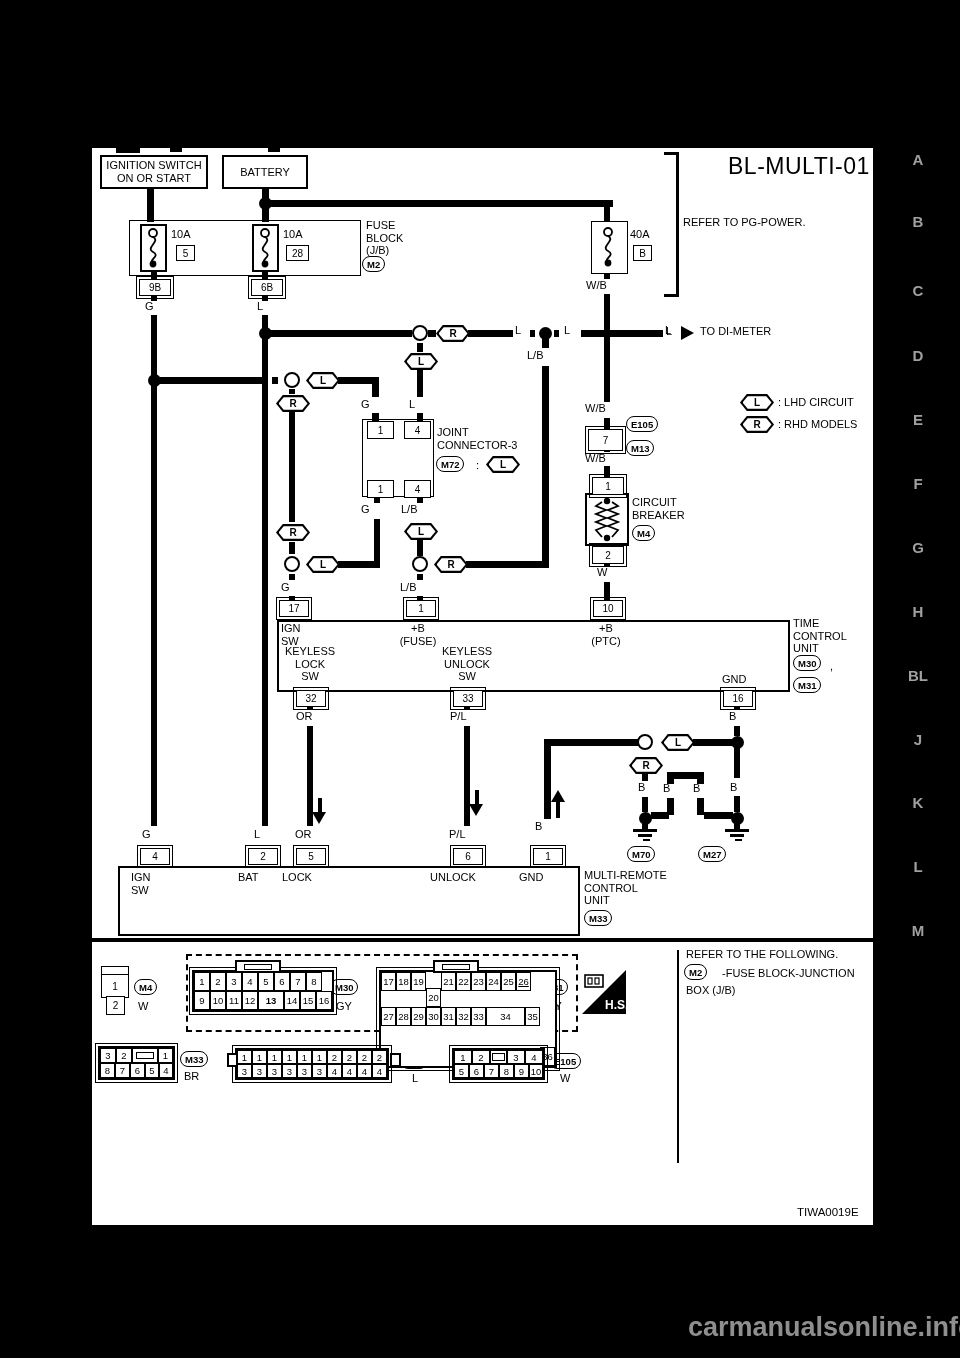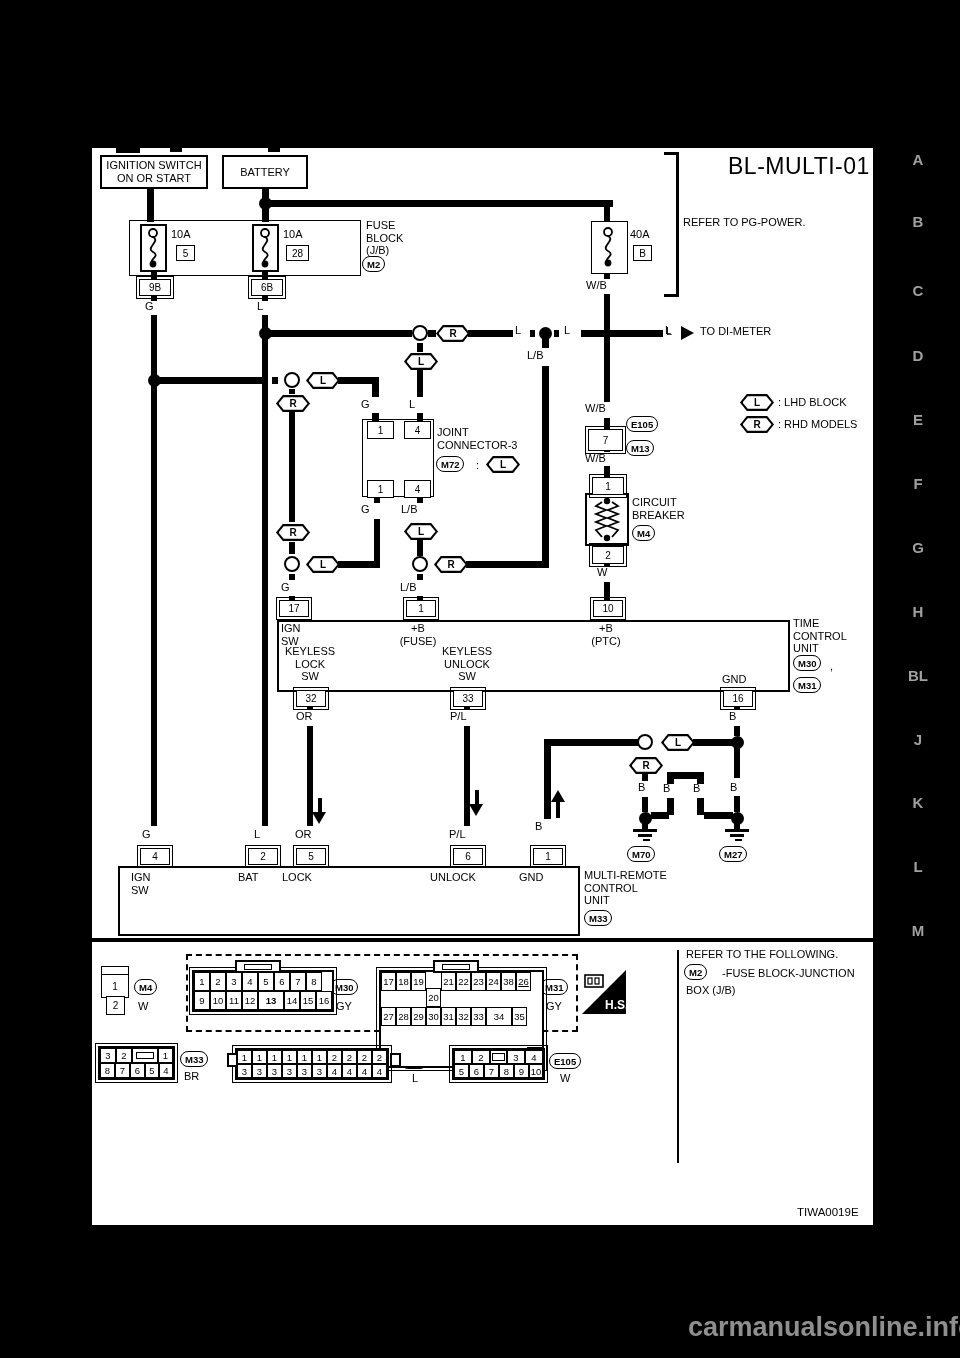--- a/index.html
+++ b/index.html
@@ -203,21 +203,21 @@
     <div class="txt" style="left: 171px; top: 228px;">10A</div>
     <div class="txt" style="left: 283px; top: 228px;">10A</div>
     <div class="txt" style="left: 630px; top: 228px;">40A</div>
     <div class="txt" style="left: 145px; top: 300px;">G</div>
     <div class="txt" style="left: 257px; top: 300px;">L</div>
     <div class="txt" style="left: 586px; top: 279px;">W/B</div>
     <div class="txt" style="left: 515px; top: 324px;">L</div>
     <div class="txt" style="left: 564px; top: 324px;">L</div>
     <div class="txt" style="left: 665px; top: 324px;">L</div>
     <div class="txt" style="left: 700px; top: 325px;">TO DI-METER</div>
-    <div class="txt" style="left: 778px; top: 396px;">: LHD BLOCK</div>
+    <div class="txt" style="left: 778px; top: 396px;">: LHD CIRCUIT</div>
     <div class="txt" style="left: 778px; top: 418px;">: RHD MODELS</div>
     <div class="txt" style="left: 527px; top: 349px;">L/B</div>
     <div class="txt" style="left: 361px; top: 398px;">G</div>
     <div class="txt" style="left: 409px; top: 398px;">L</div>
     <div class="txt" style="left: 361px; top: 503px;">G</div>
     <div class="txt" style="left: 401px; top: 503px;">L/B</div>
     <div class="txt" style="left: 281px; top: 581px;">G</div>
     <div class="txt" style="left: 400px; top: 581px;">L/B</div>
     <div class="txt" style="left: 585px; top: 402px;">W/B</div>
     <div class="txt" style="left: 585px; top: 452px;">W/B</div>
@@ -288,21 +288,21 @@
     <div class="pin plain" style="left: 106px; top: 996px; width: 17px; height: 17px;">2</div>
     <div class="oval" style="left: 362px; top: 256px;">M2</div>
     <div class="oval" style="left: 626px; top: 416px;">E105</div>
     <div class="oval" style="left: 626px; top: 440px;">M13</div>
     <div class="oval" style="left: 632px; top: 525px;">M4</div>
     <div class="oval" style="left: 436px; top: 456px;">M72</div>
     <div class="oval" style="left: 793px; top: 655px;">M30</div>
     <div class="oval" style="left: 793px; top: 677px;">M31</div>
     <div class="oval" style="left: 584px; top: 910px;">M33</div>
     <div class="oval" style="left: 627px; top: 846px;">M70</div>
-    <div class="oval" style="left: 719px; top: 846px;">M27</div>
+    <div class="oval" style="left: 698px; top: 846px;">M27</div>
     <div class="oval" style="left: 684px; top: 964px;">M2</div>
     <div class="oval" style="left: 134px; top: 979px;">M4</div>
     <div class="oval" style="left: 330px; top: 979px;">M30</div>
     <div class="oval" style="left: 540px; top: 979px;">M31</div>
     <div class="oval" style="left: 180px; top: 1051px;">M33</div>
     <div class="oval" style="left: 400px; top: 1053px;">M72</div>
     <div class="oval" style="left: 549px; top: 1053px;">E105</div>
     <div class="hexo" style="left: 436px; top: 325px;">
       <span class="hexi">R</span>
     </div>
@@ -386,32 +386,32 @@
     <div class="gridwrap" style="left: 379px; top: 970px;">
       <div class="grow">
         <span class="gcell" style="width: 15px; height: 19px;">17</span>
         <span class="gcell" style="width: 15px; height: 19px;">18</span>
         <span class="gcell" style="width: 15px; height: 19px;">19</span>
         <span class="gcell" style="width: 15px; height: 19px; margin-top: 16px;">20</span>
         <span class="gcell" style="width: 15px; height: 19px;">21</span>
         <span class="gcell" style="width: 15px; height: 19px;">22</span>
         <span class="gcell" style="width: 15px; height: 19px;">23</span>
         <span class="gcell" style="width: 15px; height: 19px;">24</span>
-        <span class="gcell" style="width: 15px; height: 19px;">38</span>
+        <span class="gcell" style="width: 15px; height: 19px;">25</span>
         <span class="gcell" style="width: 15px; height: 19px; text-decoration: underline;">26</span>
       </div>
       <div class="grow">
         <span class="gcell" style="width: 15px; height: 19px;">27</span>
         <span class="gcell" style="width: 15px; height: 19px;">28</span>
         <span class="gcell" style="width: 15px; height: 19px;">29</span>
         <span class="gcell" style="width: 15px; height: 19px;">30</span>
         <span class="gcell" style="width: 15px; height: 19px;">31</span>
         <span class="gcell" style="width: 15px; height: 19px;">32</span>
         <span class="gcell" style="width: 15px; height: 19px;">33</span>
-        <span class="gcell" style="width: 26px; height: 19px;">34</span>
+        <span class="gcell" style="width: 39px; height: 19px;">34</span>
         <span class="gcell" style="width: 15px; height: 19px;">35</span>
         <span class="gcell" style="width: 15px; height: 19px; margin-top: 40px;">36</span>
       </div>
     </div>
     <div class="gtab" style="left: 433px; top: 960px; width: 42px; height: 9px;">
       <span class="gtabslot"></span>
     </div>
     <div class="gridwrap" style="left: 98px; top: 1046px;">
       <div class="grow">
         <span class="gcell" style="width: 16px; height: 15px;">3</span>

